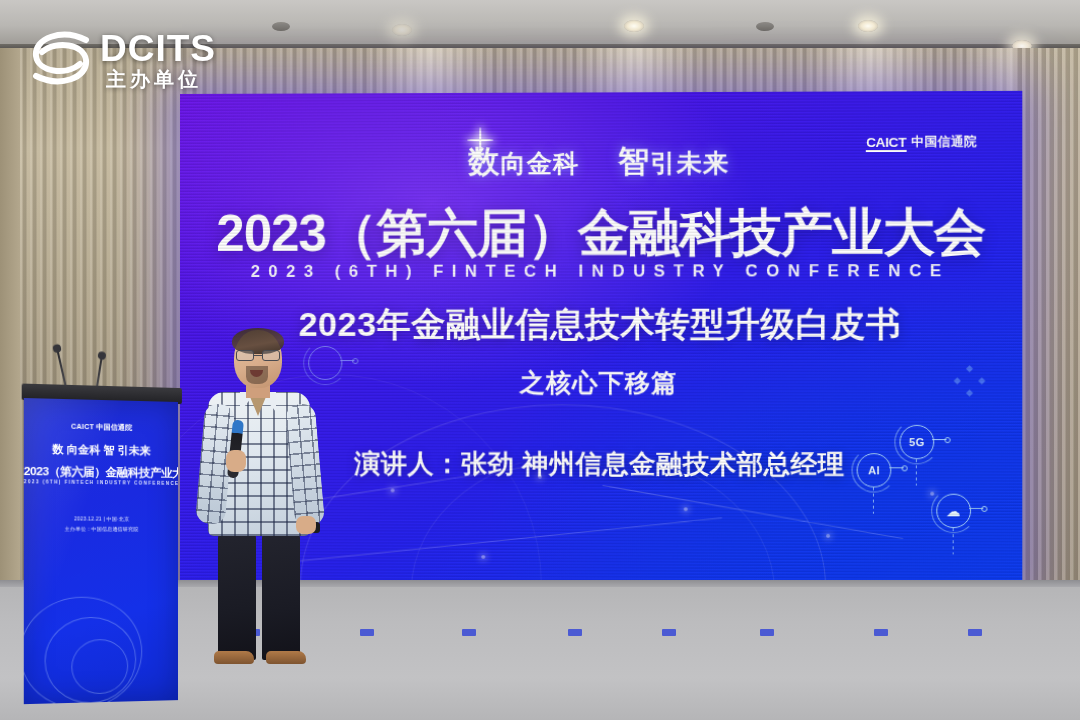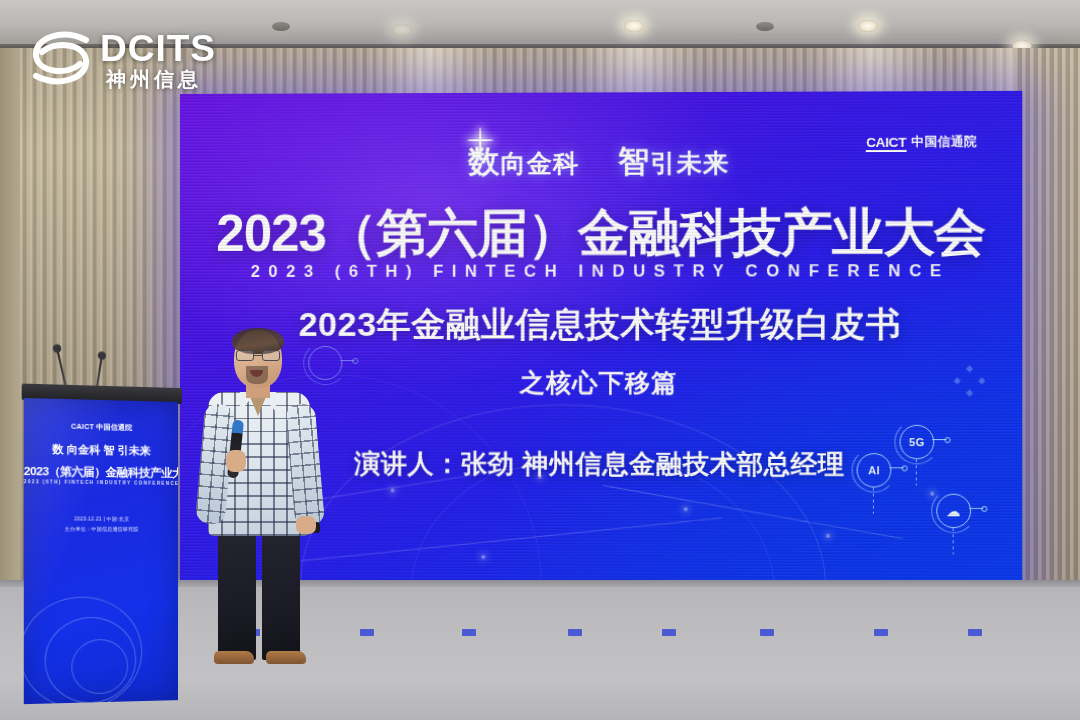--- a/index.html
+++ b/index.html
@@ -540,16 +540,16 @@
   <div class="wm">
     <div class="wm-mark">
       <svg width="66" height="56" viewBox="0 0 66 56" aria-hidden="true">
         <g fill="none" stroke="#ffffff" stroke-width="6" stroke-linecap="round">
           <path d="M58 10 C 34 -2, 6 8, 8 26 C 10 42, 38 46, 52 34"></path>
           <path d="M8 46 C 32 58, 60 48, 58 30 C 56 14, 28 10, 14 22"></path>
         </g>
       </svg>
     </div>
     <div class="wm-txt">DCITS</div>
-    <div class="wm-cn">神州信息</div>
+    <div class="wm-cn">主办单位</div>
   </div>
 
 </div>
 
 </body></html>

